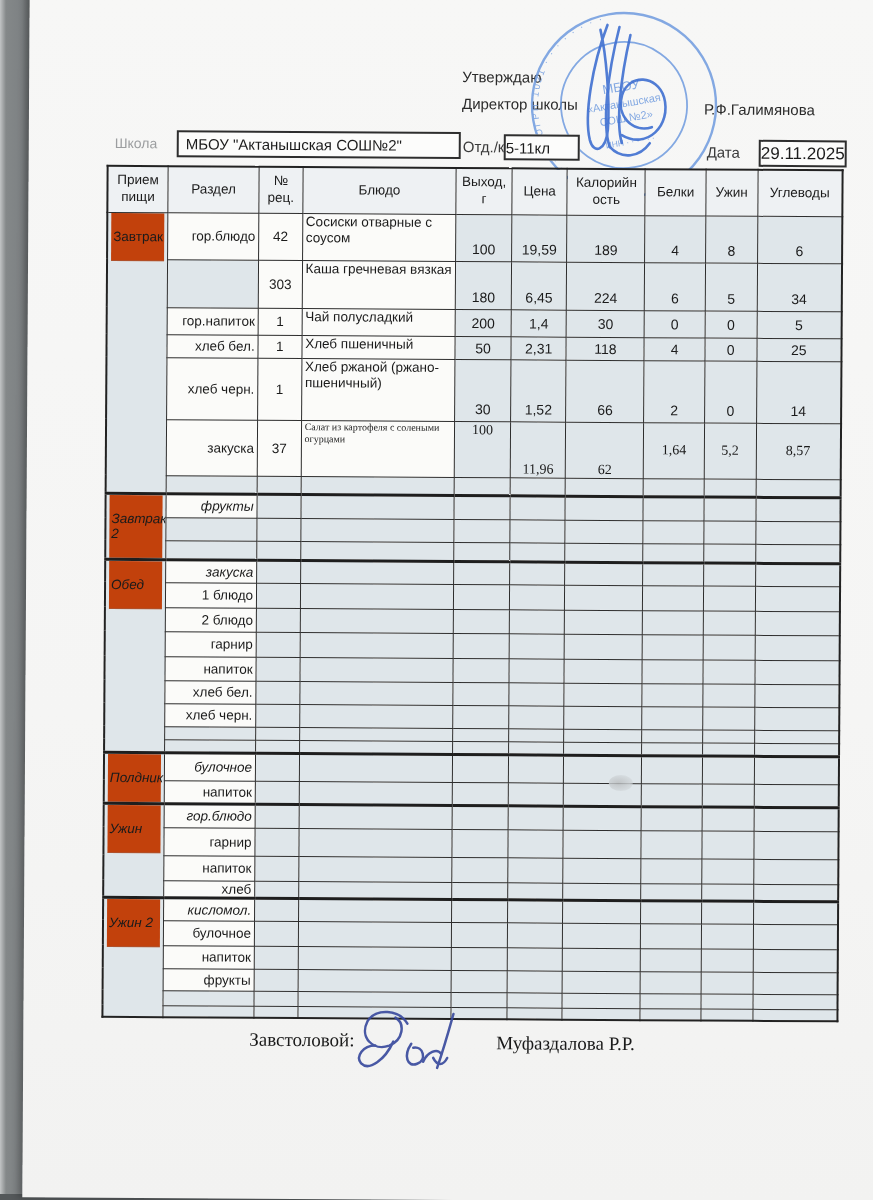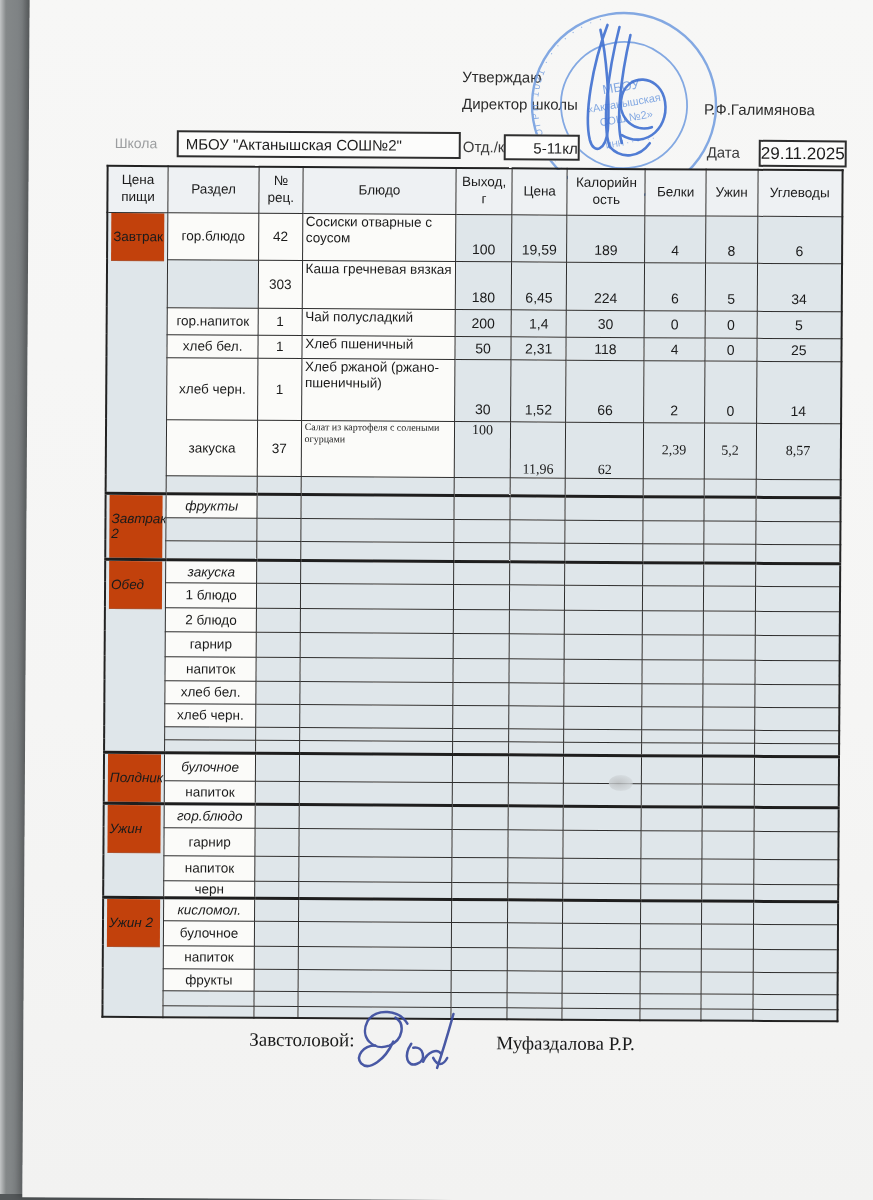--- a/index.html
+++ b/index.html
@@ -41,21 +41,21 @@
   }
   table.menu{border:2.5px solid #222;}
   thead th{
     background:#eef1f3;font-weight:normal;text-align:center;vertical-align:middle;
     height:46px;line-height:1.25;padding:0 2px;
   }
   tbody td{background:#dfe6ea;}
   td.meal{vertical-align:top;text-align:left;padding:0;}
   td.meal .lbl{display:block;background:#c2410c;padding:16px 2px;border-bottom:1px solid rgba(120,130,140,.25);}
   td.filled{background:#fbfbf9;}
-  td.c0{text-align:center;}
+  td.c0{text-align:right;}
   td.c1{text-align:center;}
   td.c2{text-align:left;vertical-align:top;line-height:1.22;padding-top:1px;}
   td.num{text-align:center;vertical-align:middle;font-size:14px;}
   tr.tall td.num{vertical-align:bottom;padding-bottom:4px;}
   tr.thick td{border-top:3px solid #1e1e1e;font-style:italic;}
   .sf{font-family:"Liberation Serif",serif;font-size:10px;}
   td.vat{vertical-align:top !important;padding-top:3px;}
   td.vab{vertical-align:bottom !important;padding-bottom:3px;margin-top:40px;}
   
   .stamp-svg{position:absolute;left:493px;top:8px;}
@@ -104,21 +104,21 @@
       <path d="M 100,132 C 125,147 150,122 142,94 C 135,72 107,70 100,92 C 94,112 110,130 130,124"></path>
       <path d="M 88,144 C 100,157 118,154 128,140"></path>
     </g>
   </svg>
 
   <div class="abs dim" style="left:86px;top:143px;">Школа</div>
   <div class="abs fbox" style="left:148px;top:138px;width:284px;height:27px;padding-left:7px;">
     <span>МБОУ "Актанышская СОШ№2"</span>
   </div>
   <div class="abs fieldlabel" style="left:434px;top:144px;">Отд./ко</div>
-  <div class="abs fbox" style="left:475px;top:140px;width:76px;height:26px;justify-content:flex-end;">
+  <div class="abs fbox" style="left:475px;top:140px;width:76px;height:26px;justify-content:flex-start;">
     <span>5-11кл</span>
   </div>
   <div class="abs fieldlabel" style="left:678px;top:148px;">Дата</div>
   <div class="abs fbox" style="left:730px;top:144px;width:88px;height:27px;justify-content:center;font-size:17px;">
     <span>29.11.2025</span>
   </div>
 
   <table class="menu" id="menu-table">
     <colgroup>
       <col style="width:60px">
@@ -127,21 +127,21 @@
         <col style="width:152px">
       <col style="width:55px">
         <col style="width:55px">
         <col style="width:77px">
         <col style="width:60px">
       <col style="width:51px">
         <col style="width:84px">
     </colgroup>
     <thead>
       <tr>
-        <th>Цена пищи</th>
+        <th>Прием пищи</th>
         <th>Раздел</th>
         <th>№ рец.</th>
         <th>Блюдо</th>
         <th>Выход, г</th>
         <th>Цена</th>
         <th>Калорийн ость</th>
         <th>Белки</th>
         <th>Ужин</th>
         <th>Углеводы</th>
       </tr>
@@ -205,21 +205,21 @@
           <td class="c7 num">0</td>
           <td class="c8 num">14</td>
         </tr>
         <tr style="height: 56px;">
           <td class="c0 filled">закуска</td>
           <td class="c1 filled">37</td>
           <td class="c2 sf filled">Салат из картофеля с солеными огурцами</td>
           <td class="c3 num sf vat">100</td>
           <td class="c4 num sf vab">11,96</td>
           <td class="c5 num sf vab">62</td>
-          <td class="c6 num sf">2,39</td>
+          <td class="c6 num sf">1,64</td>
           <td class="c7 num sf">5,2</td>
           <td class="c8 num sf">8,57</td>
         </tr>
         <tr style="height: 18px;">
           <td class="c0"></td>
           <td class="c1"></td>
           <td class="c2"></td>
           <td class="c3 num"></td>
           <td class="c4 num"></td>
           <td class="c5 num"></td>
@@ -420,21 +420,21 @@
           <td class="c1"></td>
           <td class="c2"></td>
           <td class="c3 num"></td>
           <td class="c4 num"></td>
           <td class="c5 num"></td>
           <td class="c6 num"></td>
           <td class="c7 num"></td>
           <td class="c8 num"></td>
         </tr>
         <tr style="height: 17px;">
-          <td class="c0 filled">черн</td>
+          <td class="c0 filled">хлеб</td>
           <td class="c1"></td>
           <td class="c2"></td>
           <td class="c3 num"></td>
           <td class="c4 num"></td>
           <td class="c5 num"></td>
           <td class="c6 num"></td>
           <td class="c7 num"></td>
           <td class="c8 num"></td>
         </tr>
         <tr class="thick" style="height: 23px;">

